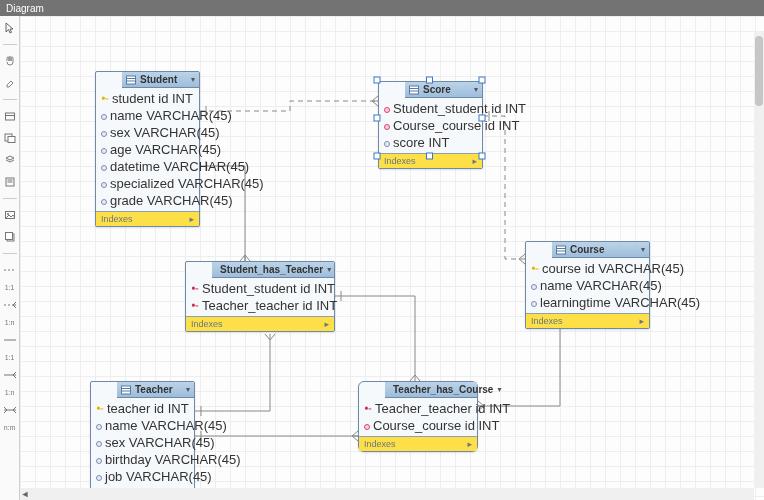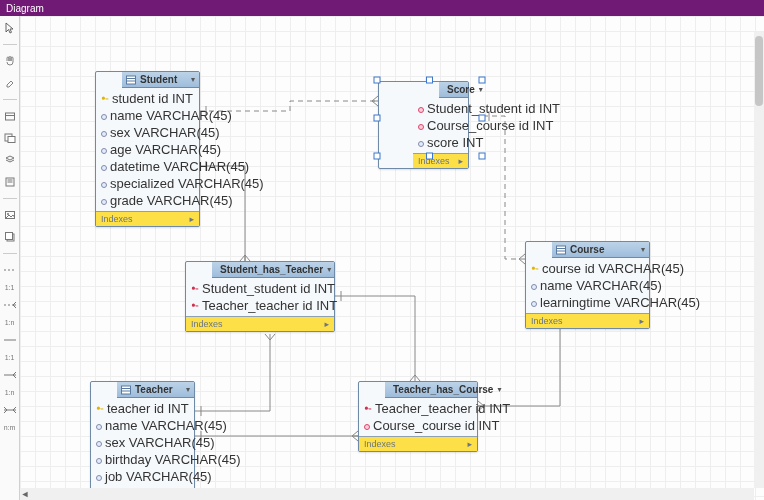--- a/index.html
+++ b/index.html
@@ -1,18 +1,18 @@
 <!DOCTYPE html>
 <html><head>
 <meta charset="utf-8">
 <style>
   * { box-sizing: border-box; margin: 0; padding: 0; }
   html, body { width: 764px; height: 500px; font-family: Arial, sans-serif; font-size: 10px; overflow: hidden; background: #fff; }
   .root { display: flex; flex-direction: column; width: 100%; height: 100%; }
-  .titlebar { height: 16px; background: #701a75; color: #fff; display: flex; align-items: center; padding: 0 6px; font-size: 10px; }
+  .titlebar { height: 16px; background: #737373; color: #fff; display: flex; align-items: center; padding: 0 6px; font-size: 10px; }
   .titlebar .txt { flex-shrink: 0; }
   .main { flex: 1; display: flex; position: relative; }
   .toolbox { width: 20px; background: #fafafa; border-right: 1px solid #d0d0d0; padding-top: 4px; display: flex; flex-direction: column; align-items: center; gap: 6px; }
   .toolbox .tool { width: 16px; height: 16px; display: flex; align-items: center; justify-content: center; color: #666; cursor: pointer; }
   .toolbox .sep { width: 14px; height: 1px; background: #ccc; margin: 2px 0; }
   .toolbox .lbl { font-size: 7px; color: #777; }
   .canvas-wrap { flex: 1; position: relative; overflow: hidden; }
   .canvas {
     position: absolute; inset: 0;
     background-color: #fdfdfd;
@@ -240,21 +240,21 @@
                 <div class="col">
     <span class="ic"><span class="dot"></span></span>
     <span class="ct">grade VARCHAR(45)</span>
   </div>
               </div>
     <div class="indexes">
       <span>Indexes</span>
       <span>▸</span>
     </div>
   </div>
-            <div class="entity" style="left: 358px; top: 65px; width: 91px; padding-left: 34px;">
+            <div class="entity" style="left: 358px; top: 65px; width: 105px;">
     <div class="entity-header">
       <svg class="icon table-icon" viewBox="0 0 10 10">
                   <rect x="0.5" y="1" width="9" height="8"></rect>
                   <line x1="0.5" y1="3.5" x2="9.5" y2="3.5" stroke="#5a7aa0"></line>
                   <line x1="0.5" y1="6" x2="9.5" y2="6" stroke="#5a7aa0"></line>
                 </svg>
       <span class="name">Score</span>
       <span class="chev">▾</span>
     </div>
     <div class="cols">
@@ -379,21 +379,21 @@
     <span class="ic"><span class="dot"></span></span>
     <span class="ct">job VARCHAR(45)</span>
   </div>
                 <div class="more">1 more...</div>
               </div>
     <div class="indexes">
       <span>Indexes</span>
       <span>▸</span>
     </div>
   </div>
-            <div class="entity" style="left: 338px; top: 365px; width: 120px;">
+            <div class="entity" style="left: 338px; top: 365px; width: 120px; border-radius: 6px;">
     <div class="entity-header">
       <svg class="icon table-icon" viewBox="0 0 10 10">
                   <rect x="0.5" y="1" width="9" height="8"></rect>
                   <line x1="0.5" y1="3.5" x2="9.5" y2="3.5" stroke="#5a7aa0"></line>
                   <line x1="0.5" y1="6" x2="9.5" y2="6" stroke="#5a7aa0"></line>
                 </svg>
       <span class="name">Teacher_has_Course</span>
       <span class="chev">▾</span>
     </div>
     <div class="cols">

